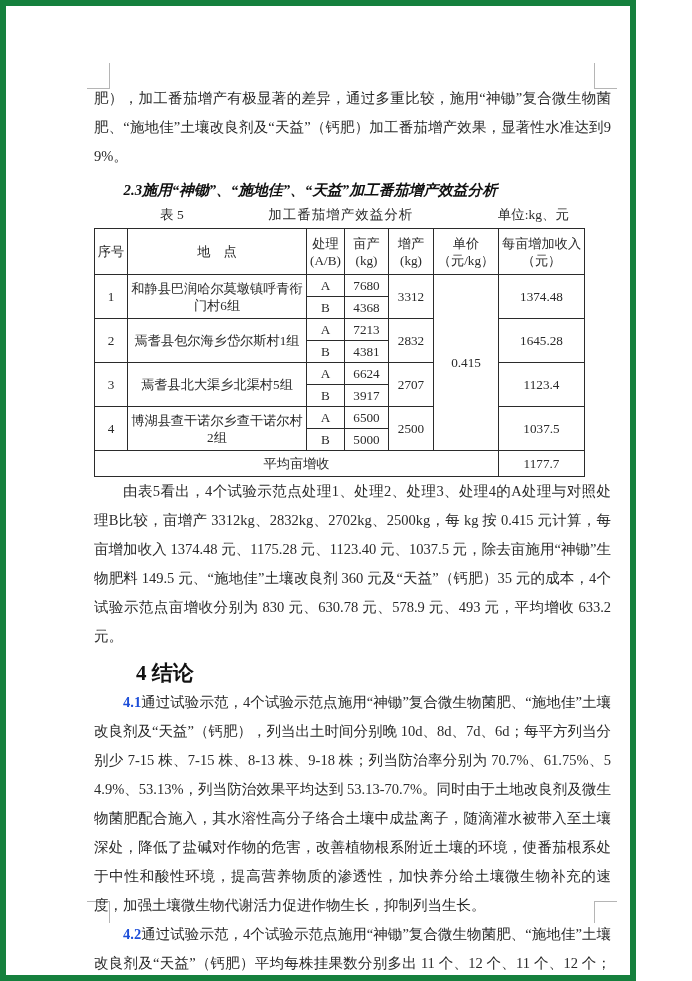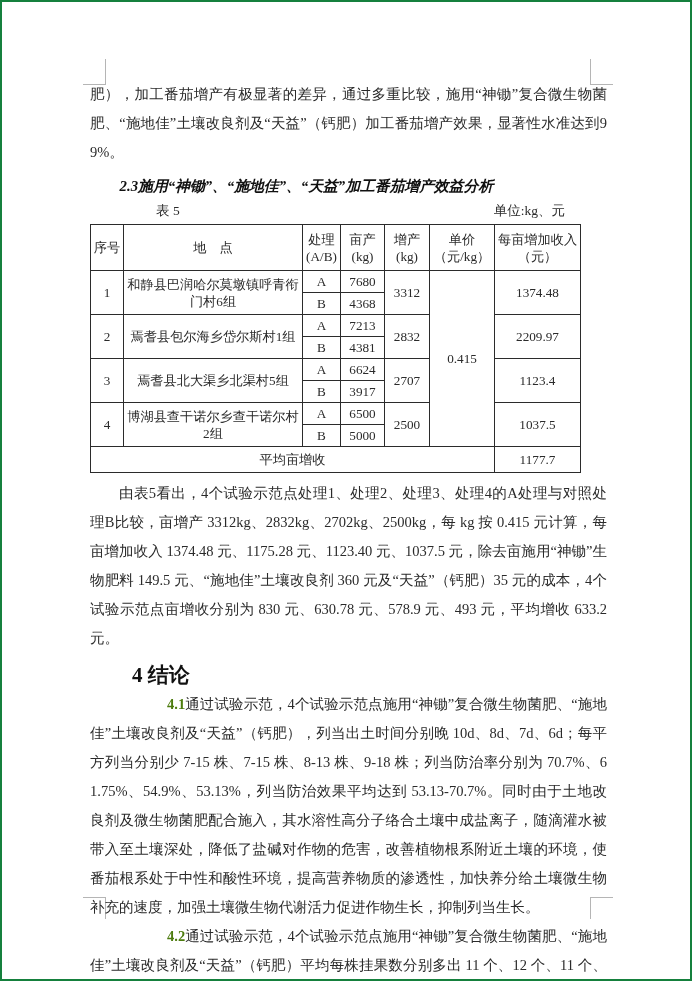--- a/index.html
+++ b/index.html
@@ -1,27 +1,27 @@
 <!DOCTYPE html>
 <html><head>
 <meta charset="utf-8">
 <style>
   html,body { margin:0; padding:0; background:#ffffff; }
   .page {
-    position:relative; width:692px; height:981px; background:#ffffff;
+    position:relative; width:636px; height:981px; background:#ffffff;
     font-family:"Liberation Serif","DejaVu Serif",serif; color:#222;
-    overflow:hidden; box-sizing:border-box; border:2px solid #15803d;
+    overflow:hidden; box-sizing:border-box; border:6px solid #15803d;
   }
   .content { position:absolute; left:88px; top:78px; width:517px; }
   p.body {
     margin:0; font-size:14.5px; line-height:29px; text-align:justify;
     color:#2a2a2a; word-break:break-all;
   }
   .indent { text-indent:2em; }
-  .b { font-weight:bold; color:#4d7c0f;margin-left:48px; }
+  .b { font-weight:bold; color:#1d4ed8; }
   .h23 { margin:6px 0 2px 0; font-size:14.8px; line-height:26px; font-weight:bold; color:#111; text-indent:2em;font-style:italic; }
   .h4  { margin:8px 0 0 0; font-size:21px; line-height:29px; font-weight:bold; color:#111; text-indent:2em; }
   .caption {
     display:flex; align-items:flex-end; justify-content:space-between;
     font-size:13.5px; line-height:20px; margin:2px 0 3px 0; color:#2a2a2a;
     padding-left:66px; padding-right:42px;gap:44px;
   }
   .caption .cap-title { letter-spacing:1px; }
   table.benefit { border-collapse:collapse; table-layout:fixed; width:490px; }
   table.benefit td {
@@ -53,20 +53,21 @@
   <div class="mark mark-br"></div>
 
   <div class="content">
 
     <p class="body">肥），加工番茄增产有极显著的差异，通过多重比较，施用“神锄”复合微生物菌肥、“施地佳”土壤改良剂及“天益”（钙肥）加工番茄增产效果，显著性水准达到99%。</p>
 
     <div class="h23">2.3施用“神锄”、“施地佳”、“天益”加工番茄增产效益分析</div>
 
     <div class="caption">
       <span>表 5</span>
+      <span class="cap-title">加工番茄增产效益分析</span>
       <span>单位:kg、元</span>
     </div>
 
     <table class="benefit">
       <colgroup>
         <col style="width:33px">
           <col style="width:179px">
           <col style="width:38px">
         <col style="width:44px">
           <col style="width:45px">
@@ -112,21 +113,21 @@
           <td>B</td>
           <td>4368</td>
         </tr>
 
         <tr class="sub">
           <td rowspan="2">2</td>
           <td rowspan="2">焉耆县包尔海乡岱尔斯村1组</td>
           <td>A</td>
           <td>7213</td>
           <td rowspan="2">2832</td>
-          <td rowspan="2" class="inc">2209.97</td>
+          <td rowspan="2" class="inc">1645.28</td>
         </tr>
         <tr class="sub">
           <td>B</td>
           <td>4381</td>
         </tr>
 
         <tr class="sub">
           <td rowspan="2">3</td>
           <td rowspan="2">焉耆县北大渠乡北渠村5组</td>
           <td>A</td>
@@ -152,21 +153,21 @@
           <td>5000</td>
         </tr>
 
         <tr class="ftr">
           <td colspan="6">平均亩增收</td>
           <td class="ftrval">1177.7</td>
         </tr>
       </tbody>
     </table>
 
-    <p class="body indent" style="margin-top:6px;">由表5看出，4个试验示范点处理1、处理2、处理3、处理4的A处理与对照处理B比较，亩增产 3312kg、2832kg、2702kg、2500kg，每 kg 按 0.415 元计算，每亩增加收入 1374.48 元、1175.28 元、1123.40 元、1037.5 元，除去亩施用“神锄”生物肥料 149.5 元、“施地佳”土壤改良剂 360 元及“天益”（钙肥）35 元的成本，4个试验示范点亩增收分别为 830 元、630.78 元、578.9 元、493 元，平均增收 633.2 元。</p>
+    <p class="body indent" style="margin-top:0;">由表5看出，4个试验示范点处理1、处理2、处理3、处理4的A处理与对照处理B比较，亩增产 3312kg、2832kg、2702kg、2500kg，每 kg 按 0.415 元计算，每亩增加收入 1374.48 元、1175.28 元、1123.40 元、1037.5 元，除去亩施用“神锄”生物肥料 149.5 元、“施地佳”土壤改良剂 360 元及“天益”（钙肥）35 元的成本，4个试验示范点亩增收分别为 830 元、630.78 元、578.9 元、493 元，平均增收 633.2 元。</p>
 
     <div class="h4">4 结论</div>
 
     <p class="body indent"><b class="b">4.1</b><span>通过试验示范，4个试验示范点施用“神锄”复合微生物菌肥、“施地佳”土壤改良剂及“天益”（钙肥），列当出土时间分别晚 10d、8d、7d、6d；每平方列当分别少 7-15 株、7-15 株、8-13 株、9-18 株；列当防治率分别为 70.7%、61.75%、54.9%、53.13%，列当防治效果平均达到 53.13-70.7%。同时由于土地改良剂及微生物菌肥配合施入，其水溶性高分子络合土壤中成盐离子，随滴灌水被带入至土壤深处，降低了盐碱对作物的危害，改善植物根系附近土壤的环境，使番茄根系处于中性和酸性环境，提高营养物质的渗透性，加快养分给土壤微生物补充的速度，加强土壤微生物代谢活力促进作物生长，抑制列当生长。</span></p>
 
     <p class="body indent"><b class="b">4.2</b><span>通过试验示范，4个试验示范点施用“神锄”复合微生物菌肥、“施地佳”土壤改良剂及“天益”（钙肥）平均每株挂果数分别多出 11 个、12 个、11 个、12 个；平均单果重分别重 13g、9g、10g、2g；亩增产分别 3312kg、2832kg、2702kg、2500kg；亩增产率分别 75.82%、64.64%、69.12%、62.5%。说明“神锄”生物肥料、“施地佳”土壤改良剂及“天益”（钙肥）在番茄地上施用增产潜力很大。</span></p>
 
   </div>
 </div>
 

